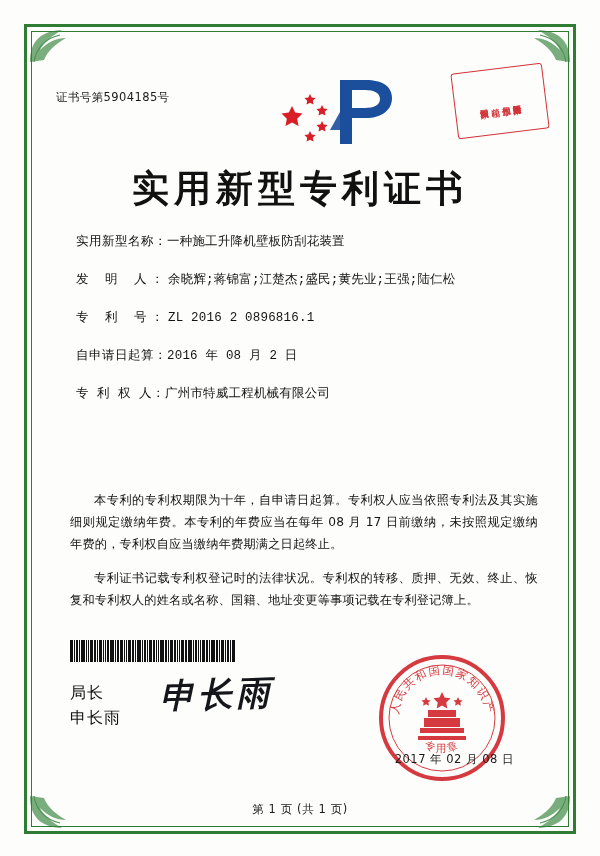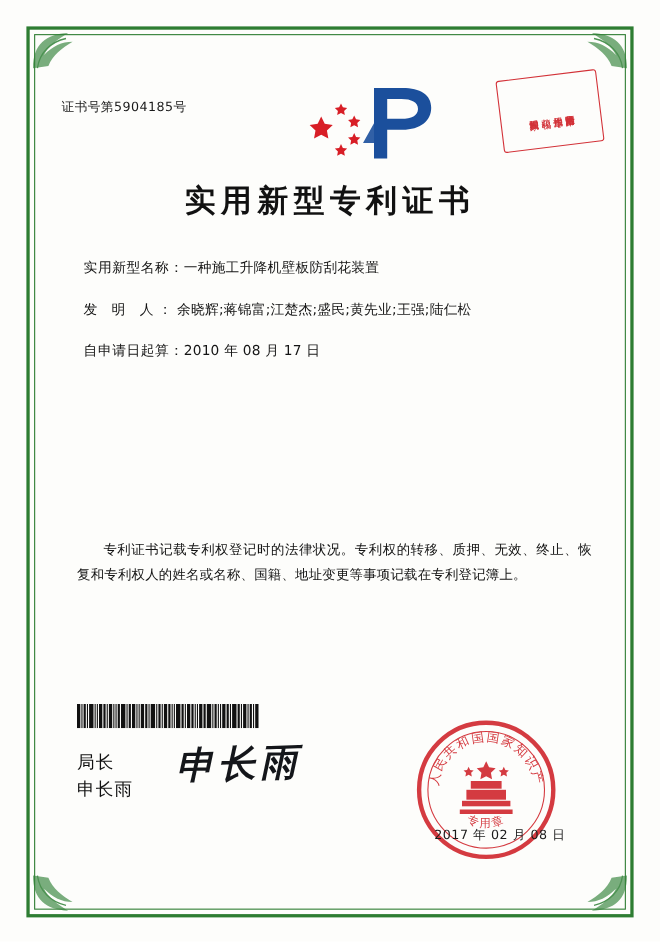--- a/index.html
+++ b/index.html
@@ -116,33 +116,34 @@
     white-space: nowrap;
   }
 
   
   .doc-title {
     position: absolute;
     top: 112px;
     left: 0;
     right: 0;
     text-align: center;
-    font-size: 28px;
+    font-size: 37px;
     font-weight: bold;
     letter-spacing: 5px;
     color: #111;
     font-family: "DejaVu Sans", sans-serif;
   }
 
   
   .fields {
     position: absolute;
     top: 182px;
     left: 28px;
     right: 10px;
+    font-family: Liberation Mono, monospace;
   }
   .field {
     font-size: 12.5px;
     color: #141414;
     margin-bottom: 21px;
     line-height: 17px;
     white-space: nowrap;
   }
   .field .lbl {
     letter-spacing: .5px;
@@ -305,26 +306,33 @@
 
     <div class="doc-title">实用新型专利证书</div>
 
     <div class="fields">
       <div class="field">
         <span class="lbl">实用新型名称：</span><span class="val">一种施工升降机壁板防刮花装置</span>
       </div>
       <div class="field wide">
         <span class="lbl">发 明 人：</span><span class="val">余晓辉;蒋锦富;江楚杰;盛民;黄先业;王强;陆仁松</span>
       </div>
+      <div class="field wide">
+        <span class="lbl">专 利 号：</span><span class="val">ZL 2016 2 0896816.1</span>
+      </div>
       <div class="field">
-        <span class="lbl">自申请日起算：</span><span class="val">2010 年 08 月 17 日</span>
+        <span class="lbl">自申请日起算：</span><span class="val">2016 年 08 月 2 日</span>
+      </div>
+      <div class="field">
+        <span class="lbl">专 利 权 人：</span><span class="val">广州市特威工程机械有限公司</span>
       </div>
     </div>
 
     <div class="paras">
+      <p class="para">本专利的专利权期限为十年，自申请日起算。专利权人应当依照专利法及其实施细则规定缴纳年费。本专利的年费应当在每年 08 月 17 日前缴纳，未按照规定缴纳年费的，专利权自应当缴纳年费期满之日起终止。</p>
       <p class="para">专利证书记载专利权登记时的法律状况。专利权的转移、质押、无效、终止、恢复和专利权人的姓名或名称、国籍、地址变更等事项记载在专利登记簿上。</p>
     </div>
 
     <div class="barcode">
       <i style="width:3px"></i>
         <i style="width:1px"></i>
         <i style="width:2px"></i>
         <i style="width:1px"></i>
       <i style="width:4px"></i>
         <i style="width:1px"></i>
@@ -412,15 +420,16 @@
           </text>
           <text font-size="10.5" fill="#cf2027" font-family="'DejaVu Sans',sans-serif" letter-spacing="2">
             <textPath href="#botArc" startOffset="50%" text-anchor="middle">专用章</textPath>
           </text>
         </g>
       </svg>
     </div>
 
     <div class="seal-date">2017 年 02 月 08 日</div>
 
+    <div class="page-num">第 1 页 (共 1 页)</div>
 
   </div>
 </div>
 
 </body></html>

